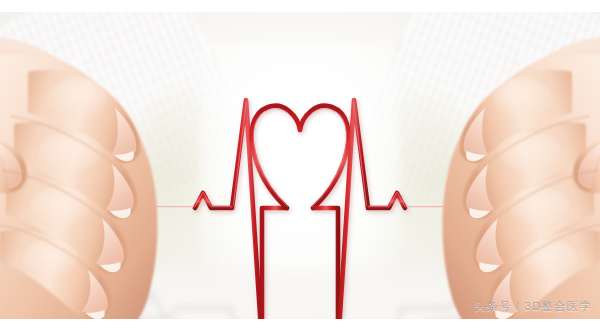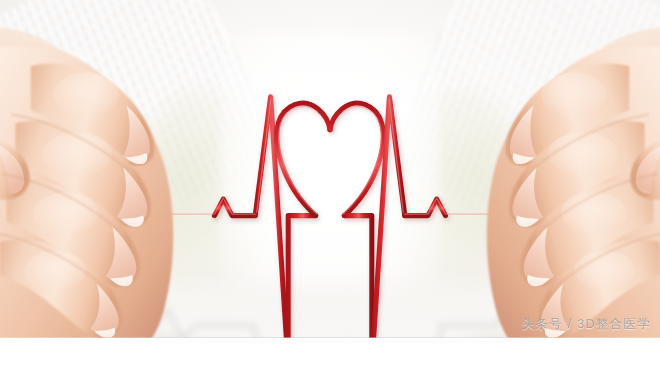--- a/index.html
+++ b/index.html
@@ -8,20 +8,21 @@
     padding: 0;
     background: #ffffff;
     font-family: "Liberation Sans", sans-serif;
   }
   #stage {
     position: relative;
     width: 600px;
     height: 307px;
     overflow: hidden;
     background: #0c4a6e;
+    margin-top: 12px;
   }
 
   
   .bg-base {
     position: absolute;
     inset: 0;
     background:
       radial-gradient(ellipse 46% 58% at 50% 42%, #ffffff 0%, #fbfaf8 55%, #f3f1ee 100%),
       linear-gradient(180deg, #f6f5f3 0%, #fcfbfa 55%, #f7f6f4 100%);
   }

